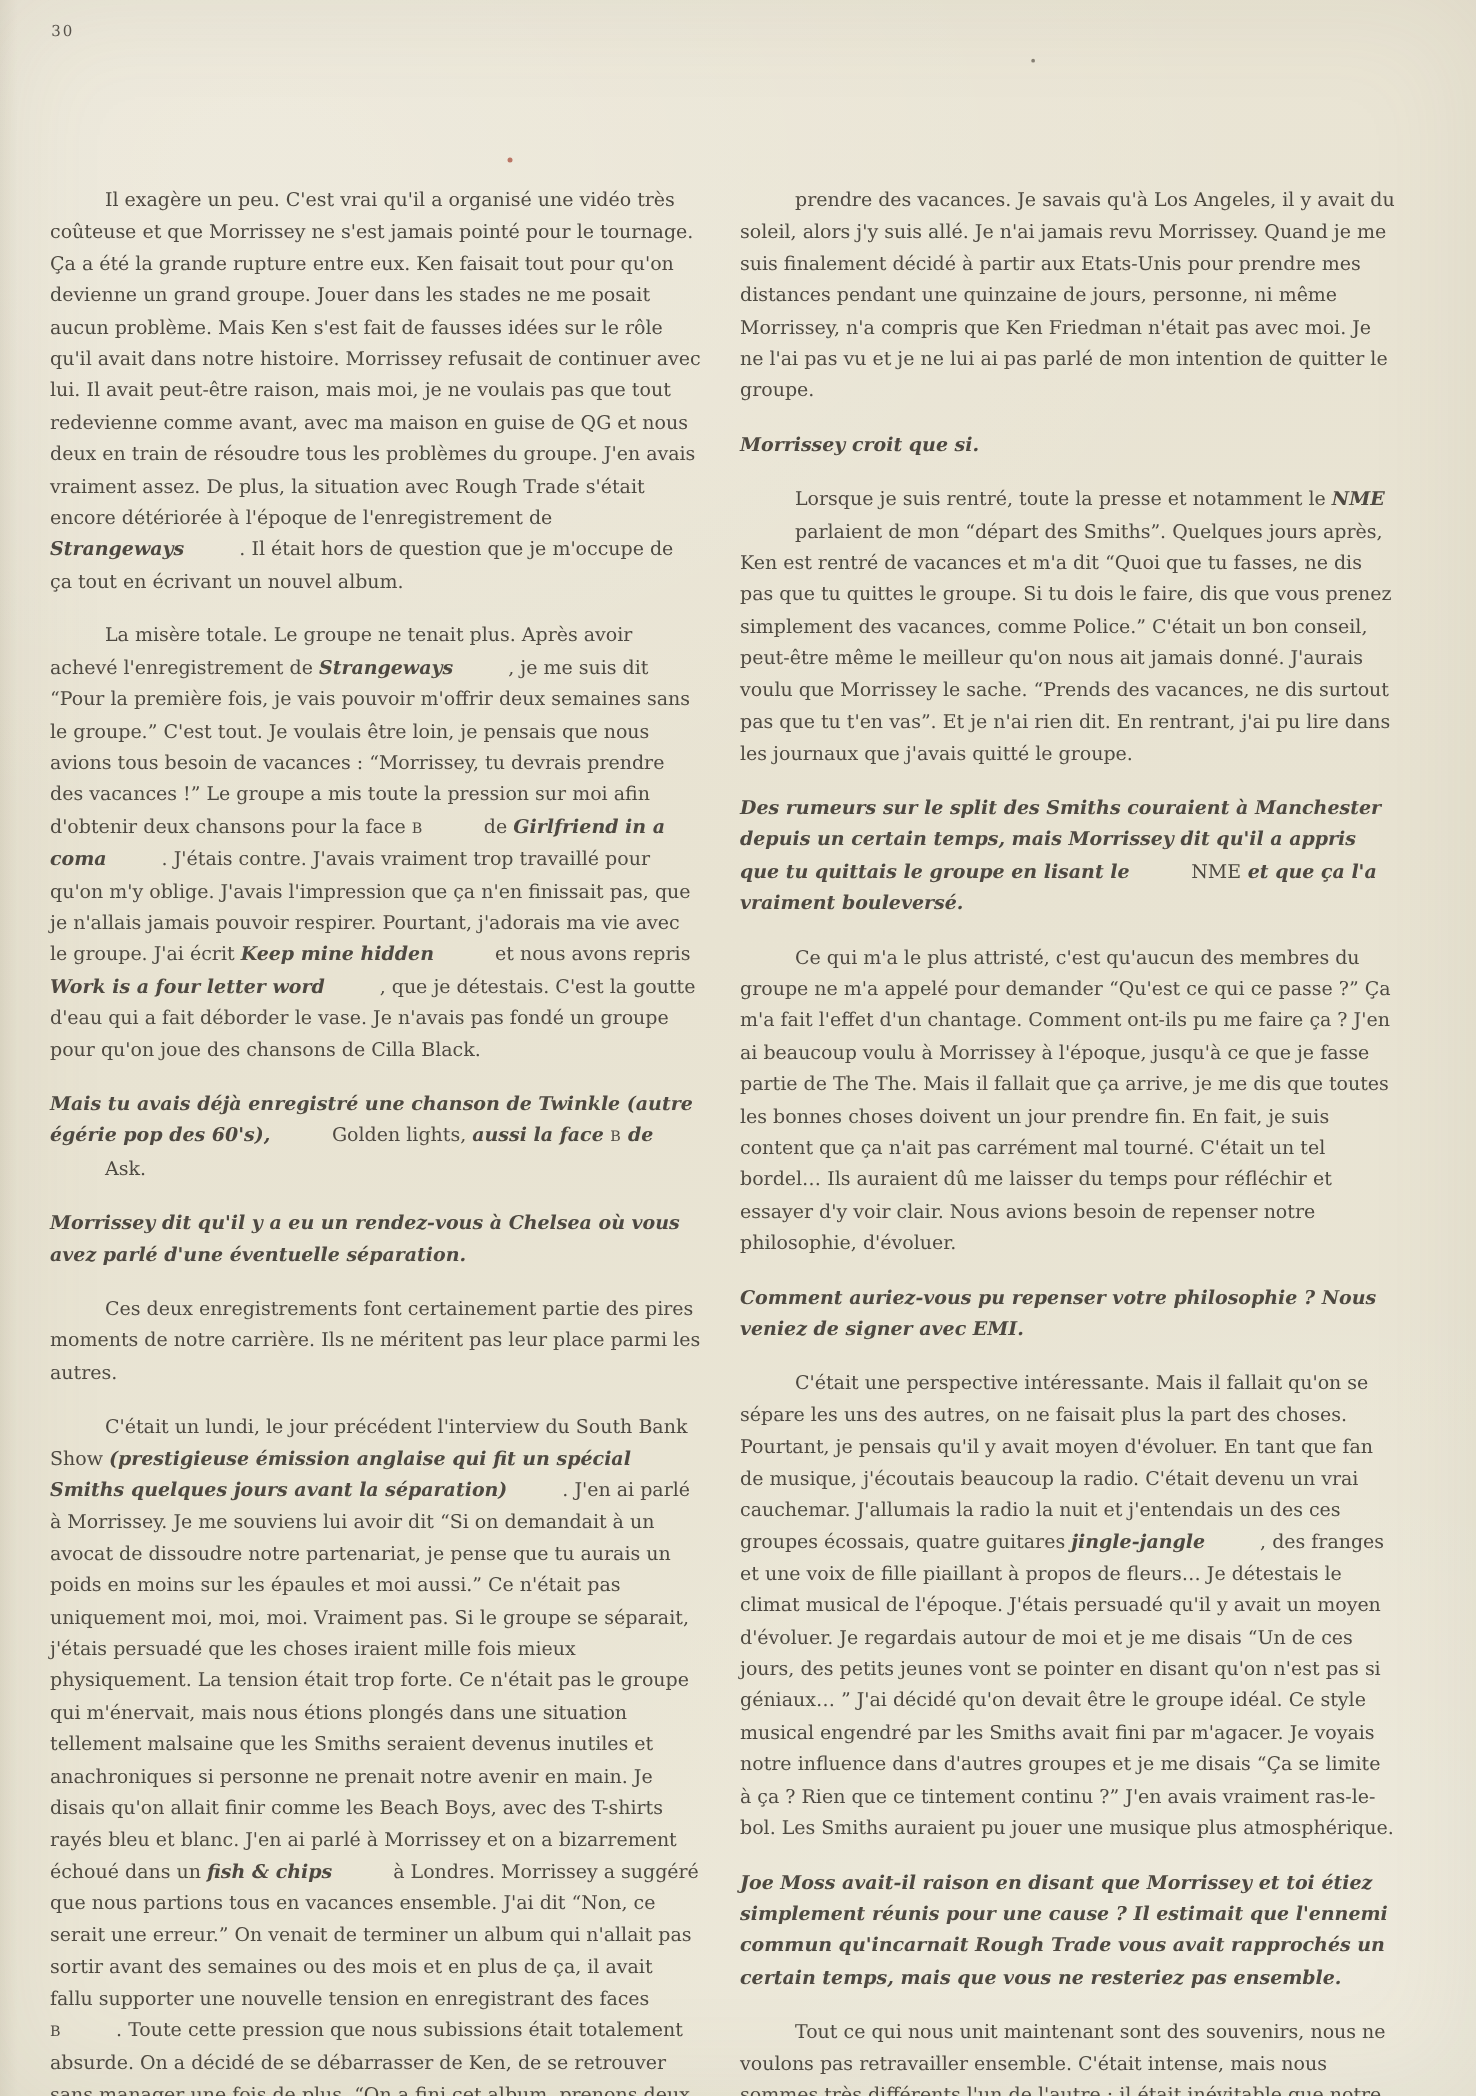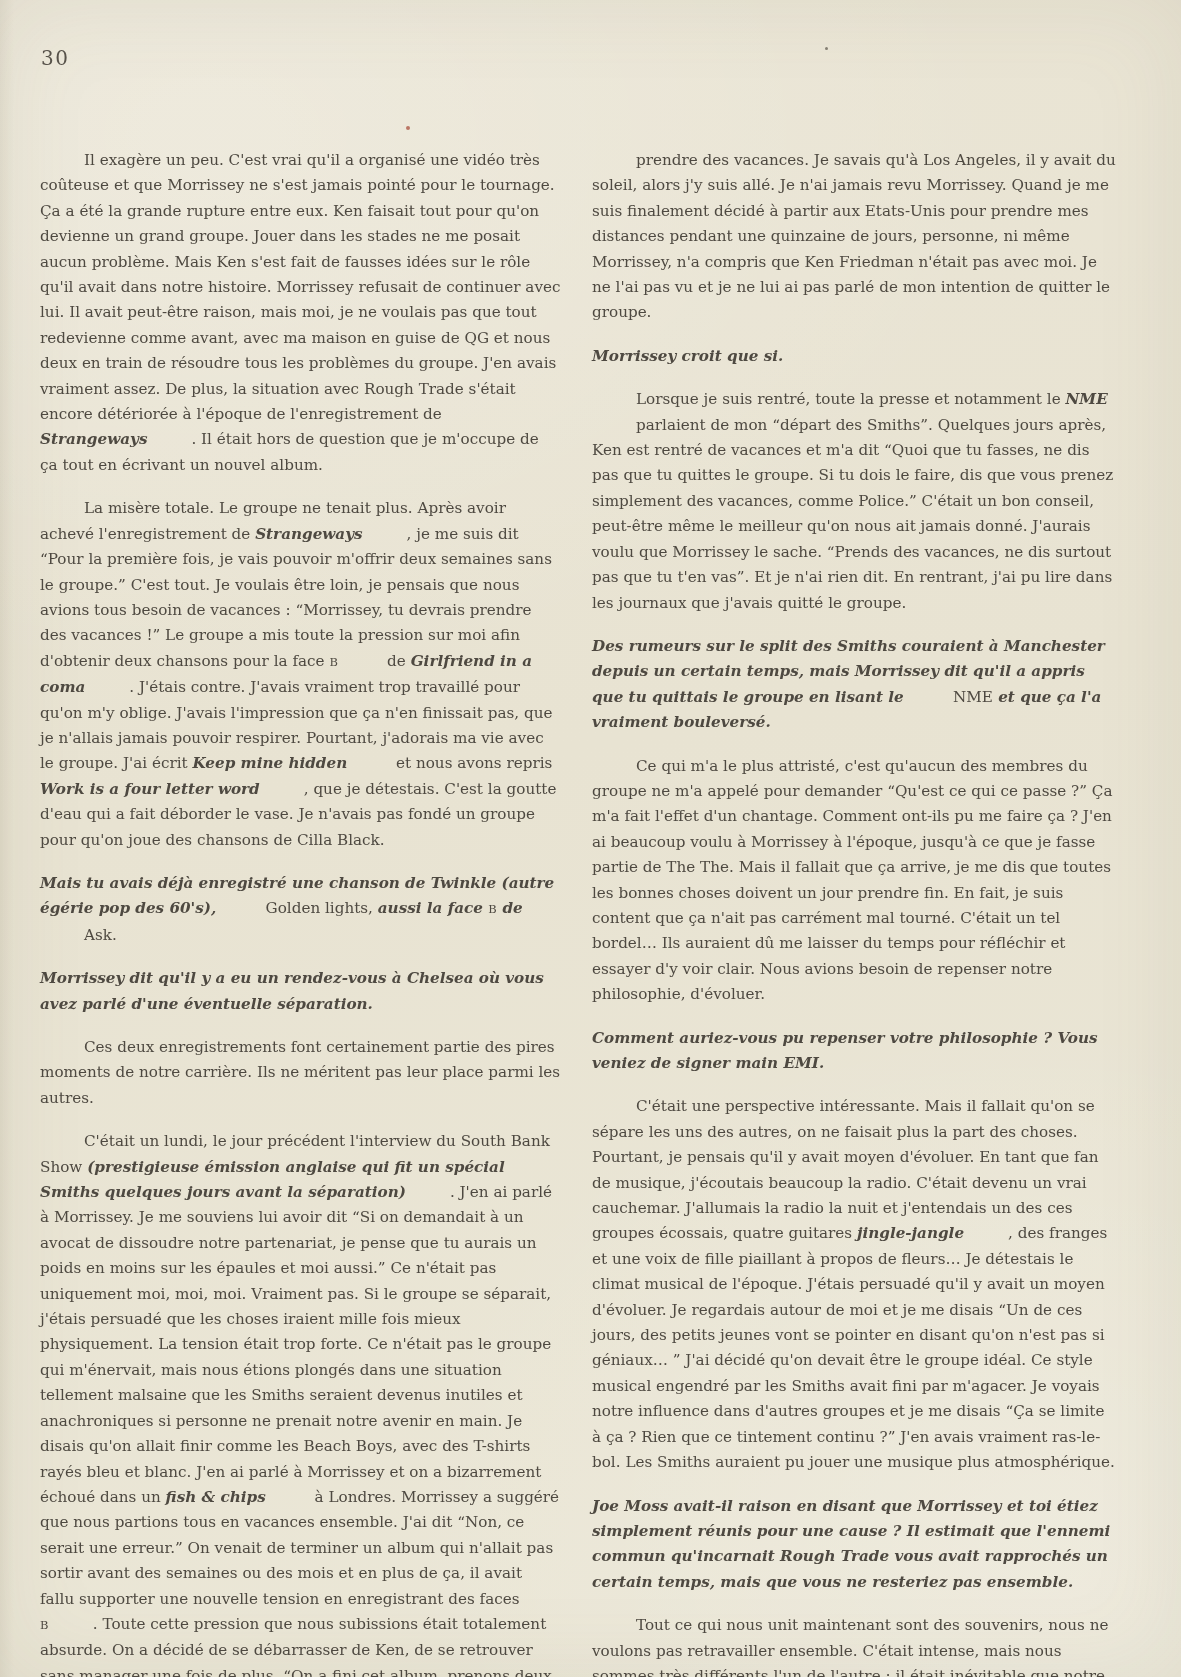--- a/index.html
+++ b/index.html
@@ -13,22 +13,22 @@
     background:
       linear-gradient(90deg, rgba(100,88,64,0.07), rgba(100,88,64,0) 14px),
       radial-gradient(1300px 900px at 18% 8%, rgba(255,255,255,0.20), rgba(255,255,255,0) 62%),
       radial-gradient(1100px 900px at 88% 92%, rgba(255,255,255,0.16), rgba(255,255,255,0) 60%),
       linear-gradient(170deg, #eae5d5 0%, #e8e3d2 45%, #ebe7d7 100%);
     box-shadow: inset 0 0 90px rgba(118,103,76,0.10);
   }
   .page-number {
     position: absolute;
     left: 41px;
-    top: 46px;
-    font-size: 20px;
+    top: 18px;
+    font-size: 12px;
     letter-spacing: 1.5px;
     color: #57524a;
   }
   .col {
     position: absolute;
     top: 148px;
     font-size: 15.2px;
     line-height: 25.4px;
     text-align: left;
   }
@@ -73,20 +73,20 @@
       </div>
   </div>
 
   <div class="col col-right">
     <div class="paras">
         <p class="para answer"><span class="run-r">prendre des vacances. Je savais qu'à Los Angeles, il y avait du soleil, alors j'y suis allé. Je n'ai jamais revu Morrissey. Quand je me suis finalement décidé à partir aux Etats-Unis pour prendre mes distances pendant une quinzaine de jours, personne, ni même Morrissey, n'a compris que Ken Friedman n'était pas avec moi. Je ne l'ai pas vu et je ne lui ai pas parlé de mon intention de quitter le groupe.</span></p>
         <p class="para question"><span class="run-i">Morrissey croit que si.</span></p>
         <p class="para answer"><span class="run-r">Lorsque je suis rentré, toute la presse et notamment le </span><span class="run-i">NME</span><span class="run-r"> parlaient de mon “départ des Smiths”. Quelques jours après, Ken est rentré de vacances et m'a dit “Quoi que tu fasses, ne dis pas que tu quittes le groupe. Si tu dois le faire, dis que vous prenez simplement des vacances, comme Police.” C'était un bon conseil, peut-être même le meilleur qu'on nous ait jamais donné. J'aurais voulu que Morrissey le sache. “Prends des vacances, ne dis surtout pas que tu t'en vas”. Et je n'ai rien dit. En rentrant, j'ai pu lire dans les journaux que j'avais quitté le groupe.</span></p>
         <p class="para question"><span class="run-i">Des rumeurs sur le split des Smiths couraient à Manchester depuis un certain temps, mais Morrissey dit qu'il a appris que tu quittais le groupe en lisant le </span><span class="run-r">NME</span><span class="run-i"> et que ça l'a vraiment bouleversé.</span></p>
         <p class="para answer"><span class="run-r">Ce qui m'a le plus attristé, c'est qu'aucun des membres du groupe ne m'a appelé pour demander “Qu'est ce qui ce passe ?” Ça m'a fait l'effet d'un chantage. Comment ont-ils pu me faire ça ? J'en ai beaucoup voulu à Morrissey à l'époque, jusqu'à ce que je fasse partie de The The. Mais il fallait que ça arrive, je me dis que toutes les bonnes choses doivent un jour prendre fin. En fait, je suis content que ça n'ait pas carrément mal tourné. C'était un tel bordel… Ils auraient dû me laisser du temps pour réfléchir et essayer d'y voir clair. Nous avions besoin de repenser notre philosophie, d'évoluer.</span></p>
-        <p class="para question"><span class="run-i">Comment auriez-vous pu repenser votre philosophie ? Vous veniez de signer main EMI.</span></p>
+        <p class="para question"><span class="run-i">Comment auriez-vous pu repenser votre philosophie ? Nous veniez de signer avec EMI.</span></p>
         <p class="para answer"><span class="run-r">C'était une perspective intéressante. Mais il fallait qu'on se sépare les uns des autres, on ne faisait plus la part des choses. Pourtant, je pensais qu'il y avait moyen d'évoluer. En tant que fan de musique, j'écoutais beaucoup la radio. C'était devenu un vrai cauchemar. J'allumais la radio la nuit et j'entendais un des ces groupes écossais, quatre guitares </span><span class="run-i">jingle-jangle</span><span class="run-r">, des franges et une voix de fille piaillant à propos de fleurs… Je détestais le climat musical de l'époque. J'étais persuadé qu'il y avait un moyen d'évoluer. Je regardais autour de moi et je me disais “Un de ces jours, des petits jeunes vont se pointer en disant qu'on n'est pas si géniaux… ” J'ai décidé qu'on devait être le groupe idéal. Ce style musical engendré par les Smiths avait fini par m'agacer. Je voyais notre influence dans d'autres groupes et je me disais “Ça se limite à ça ? Rien que ce tintement continu ?” J'en avais vraiment ras-le-bol. Les Smiths auraient pu jouer une musique plus atmosphérique.</span></p>
         <p class="para question"><span class="run-i">Joe Moss avait-il raison en disant que Morrissey et toi étiez simplement réunis pour une cause ? Il estimait que l'ennemi commun qu'incarnait Rough Trade vous avait rapprochés un certain temps, mais que vous ne resteriez pas ensemble.</span></p>
         <p class="para answer"><span class="run-r">Tout ce qui nous unit maintenant sont des souvenirs, nous ne voulons pas retravailler ensemble. C'était intense, mais nous sommes très différents l'un de l'autre : il était inévitable que notre amitié prenne fin.</span></p>
       </div>
 
   </div>
 </div>
 
 </body></html>

